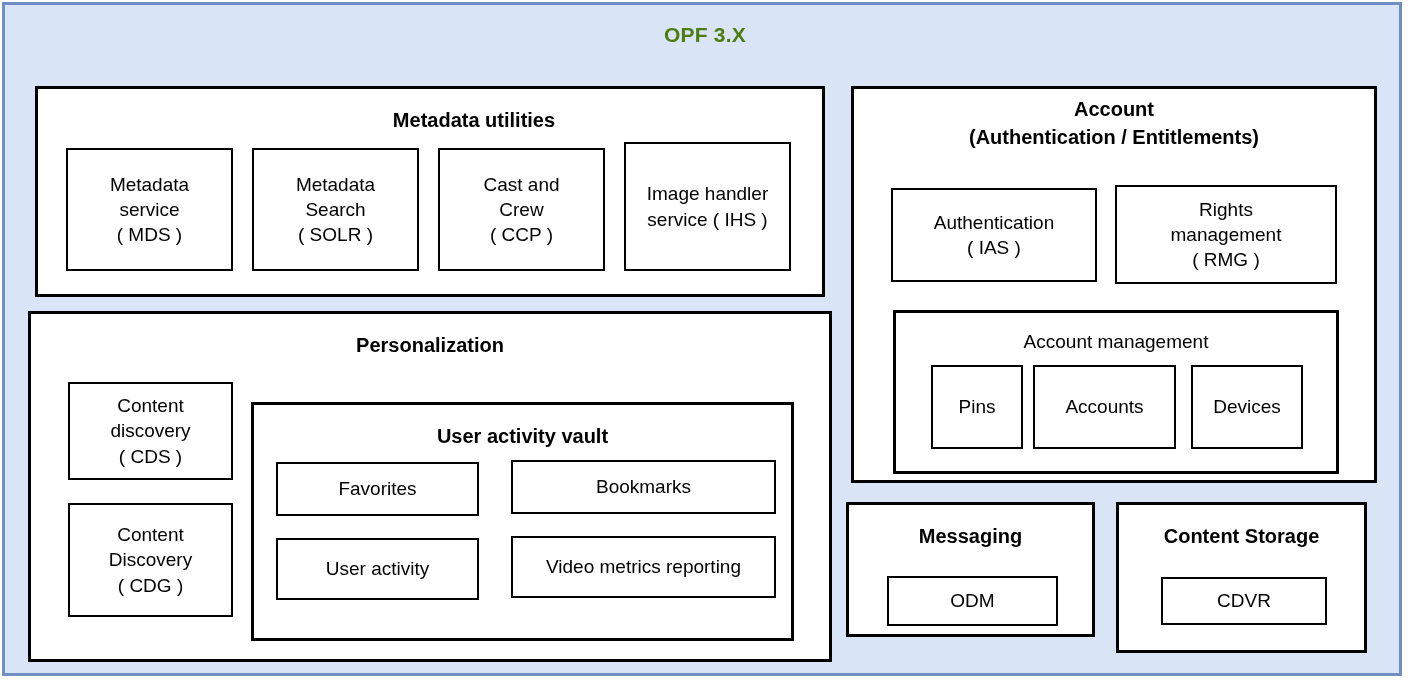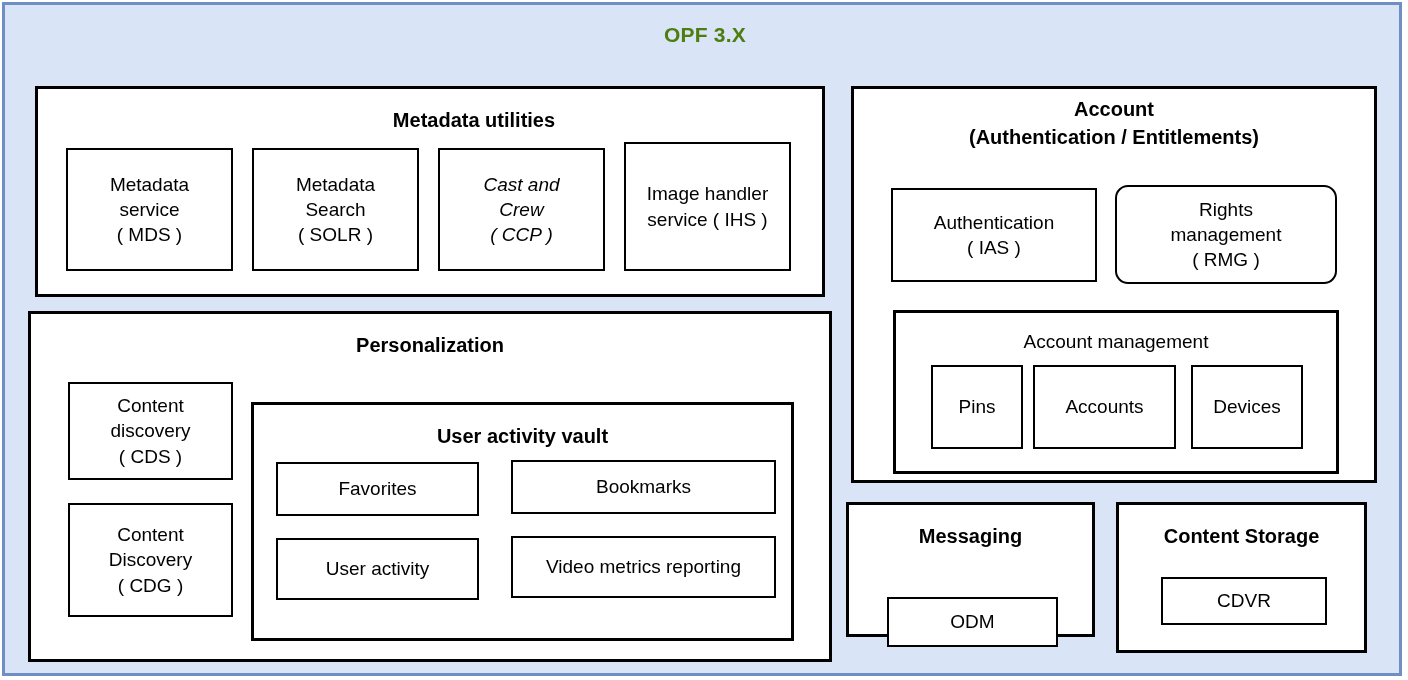--- a/index.html
+++ b/index.html
@@ -93,52 +93,52 @@
     font-size: 19px;
     font-weight: normal;
     color: #000000;
   }
 
   
   #metadata-utilities   { left: 30px;  top: 81px;  width: 790px;  height: 211px; }
   #metadata-title       { top: 18px; padding-left: 44px; }
   #node-mds  { left: 28px;  top: 59px; width: 167px; height: 123px; }
   #node-solr { left: 214px; top: 59px; width: 167px; height: 123px; }
-  #node-ccp  { left: 400px; top: 59px; width: 167px; height: 123px; font-style: italic; }
+  #node-ccp  { left: 400px; top: 59px; width: 167px; height: 123px; }
   #node-ihs  { left: 586px; top: 53px; width: 167px; height: 129px; }
 
   
   #personalization      { left: 23px;  top: 306px; width: 804px; height: 351px; }
   #personalization-title{ top: 18px; }
   #node-cds { left: 37px; top: 68px; width: 165px; height: 98px; }
   #node-cdg { left: 37px; top: 189px; width: 165px; height: 114px; }
 
   #user-activity-vault  { left: 220px; top: 72px; width: 543px; height: 239px; margin-top: 16px; }
   #uav-title            { top: 18px; }
   #node-favorites  { left: 22px;  top: 57px;  width: 203px; height: 54px; }
   #node-bookmarks  { left: 257px; top: 55px;  width: 265px; height: 54px; }
   #node-user-activity { left: 22px;  top: 133px; width: 203px; height: 62px; }
   #node-video-metrics { left: 257px; top: 131px; width: 265px; height: 62px; }
 
   
   #account              { left: 846px; top: 81px;  width: 526px; height: 397px; }
   #account-title        { top: 6px; }
   #node-ias { left: 37px;  top: 99px; width: 206px; height: 94px; }
-  #node-rmg { left: 261px; top: 96px; width: 222px; height: 99px; border-radius: 13px; }
+  #node-rmg { left: 261px; top: 96px; width: 222px; height: 99px; }
 
   #account-management   { left: 39px; top: 221px; width: 446px; height: 164px; }
   #amg-title            { top: 18px; }
   #node-pins     { left: 35px;  top: 52px; width: 92px;  height: 84px; }
   #node-accounts { left: 137px; top: 52px; width: 143px; height: 84px; }
   #node-devices  { left: 295px; top: 52px; width: 112px; height: 84px; }
 
   
   #messaging            { left: 841px; top: 497px; width: 249px; height: 135px; }
   #messaging-title      { top: 18px; }
-  #node-odm { left: 38px; top: 92px; width: 171px; height: 50px; }
+  #node-odm { left: 38px; top: 71px; width: 171px; height: 50px; }
 
   
   #content-storage      { left: 1111px; top: 497px; width: 251px; height: 151px; }
   #content-storage-title{ top: 18px; }
   #node-cdvr { left: 42px; top: 72px; width: 166px; height: 48px; }
 </style>
 </head>
 <body>
 
 <div id="diagram-root">

